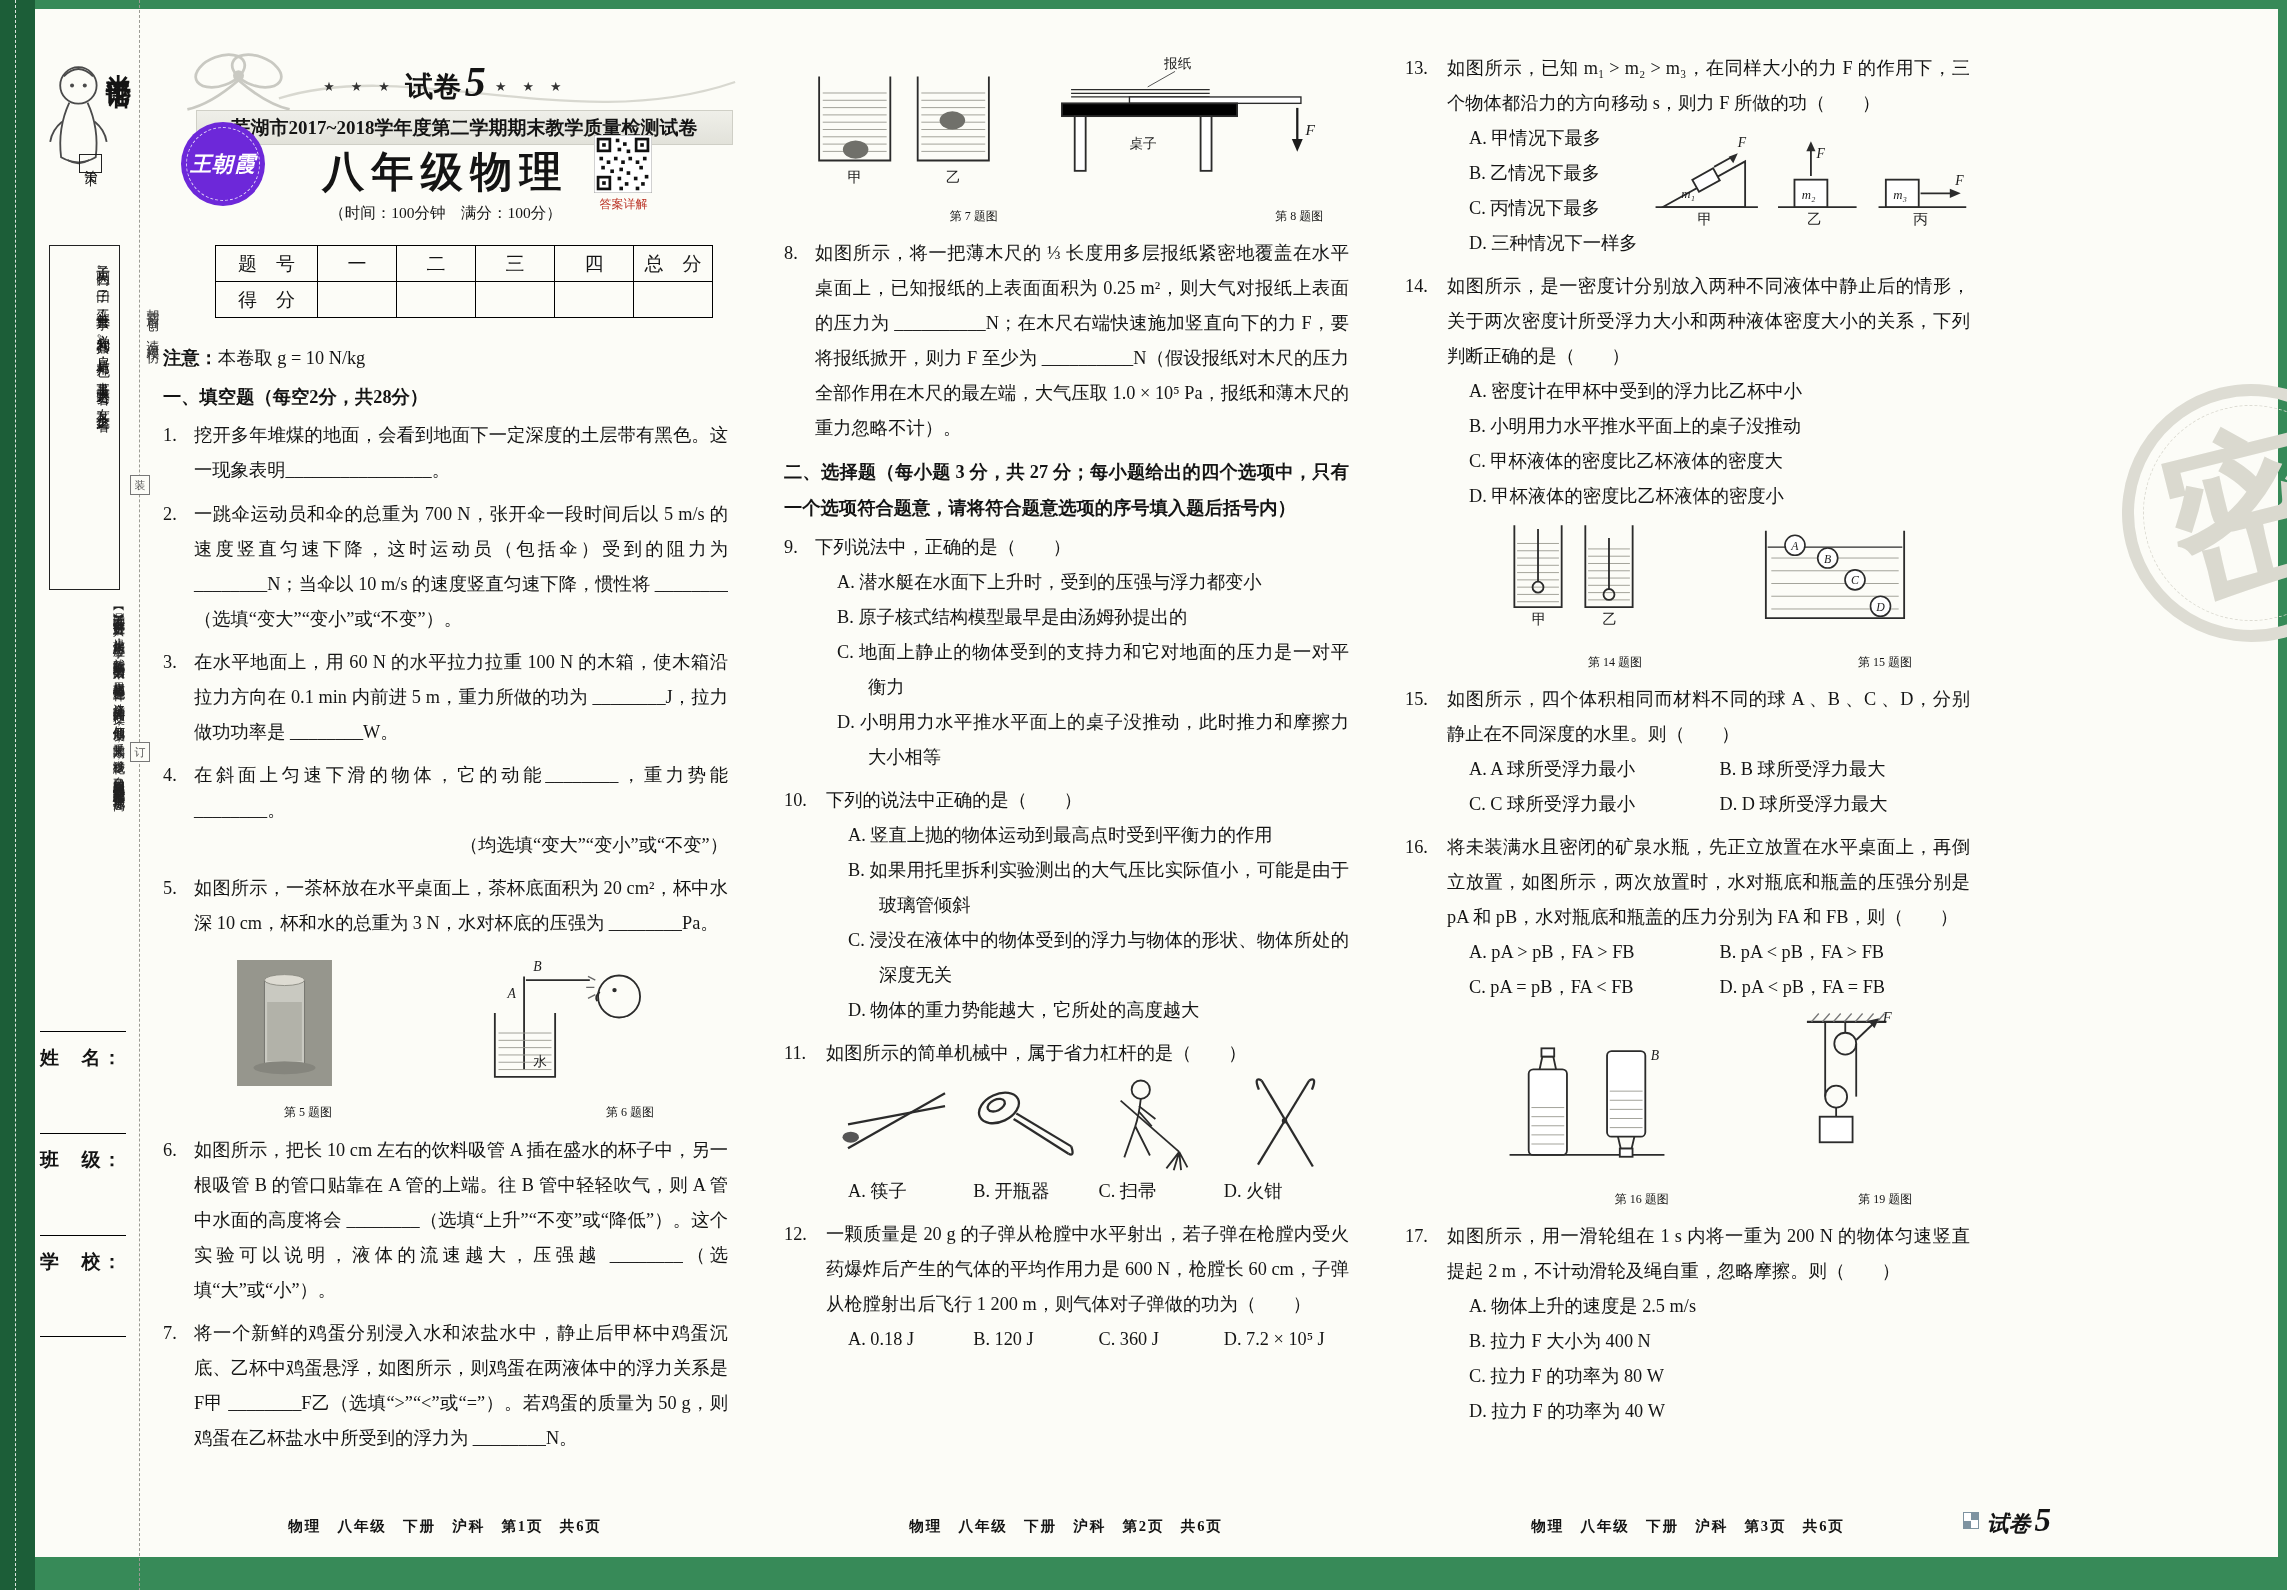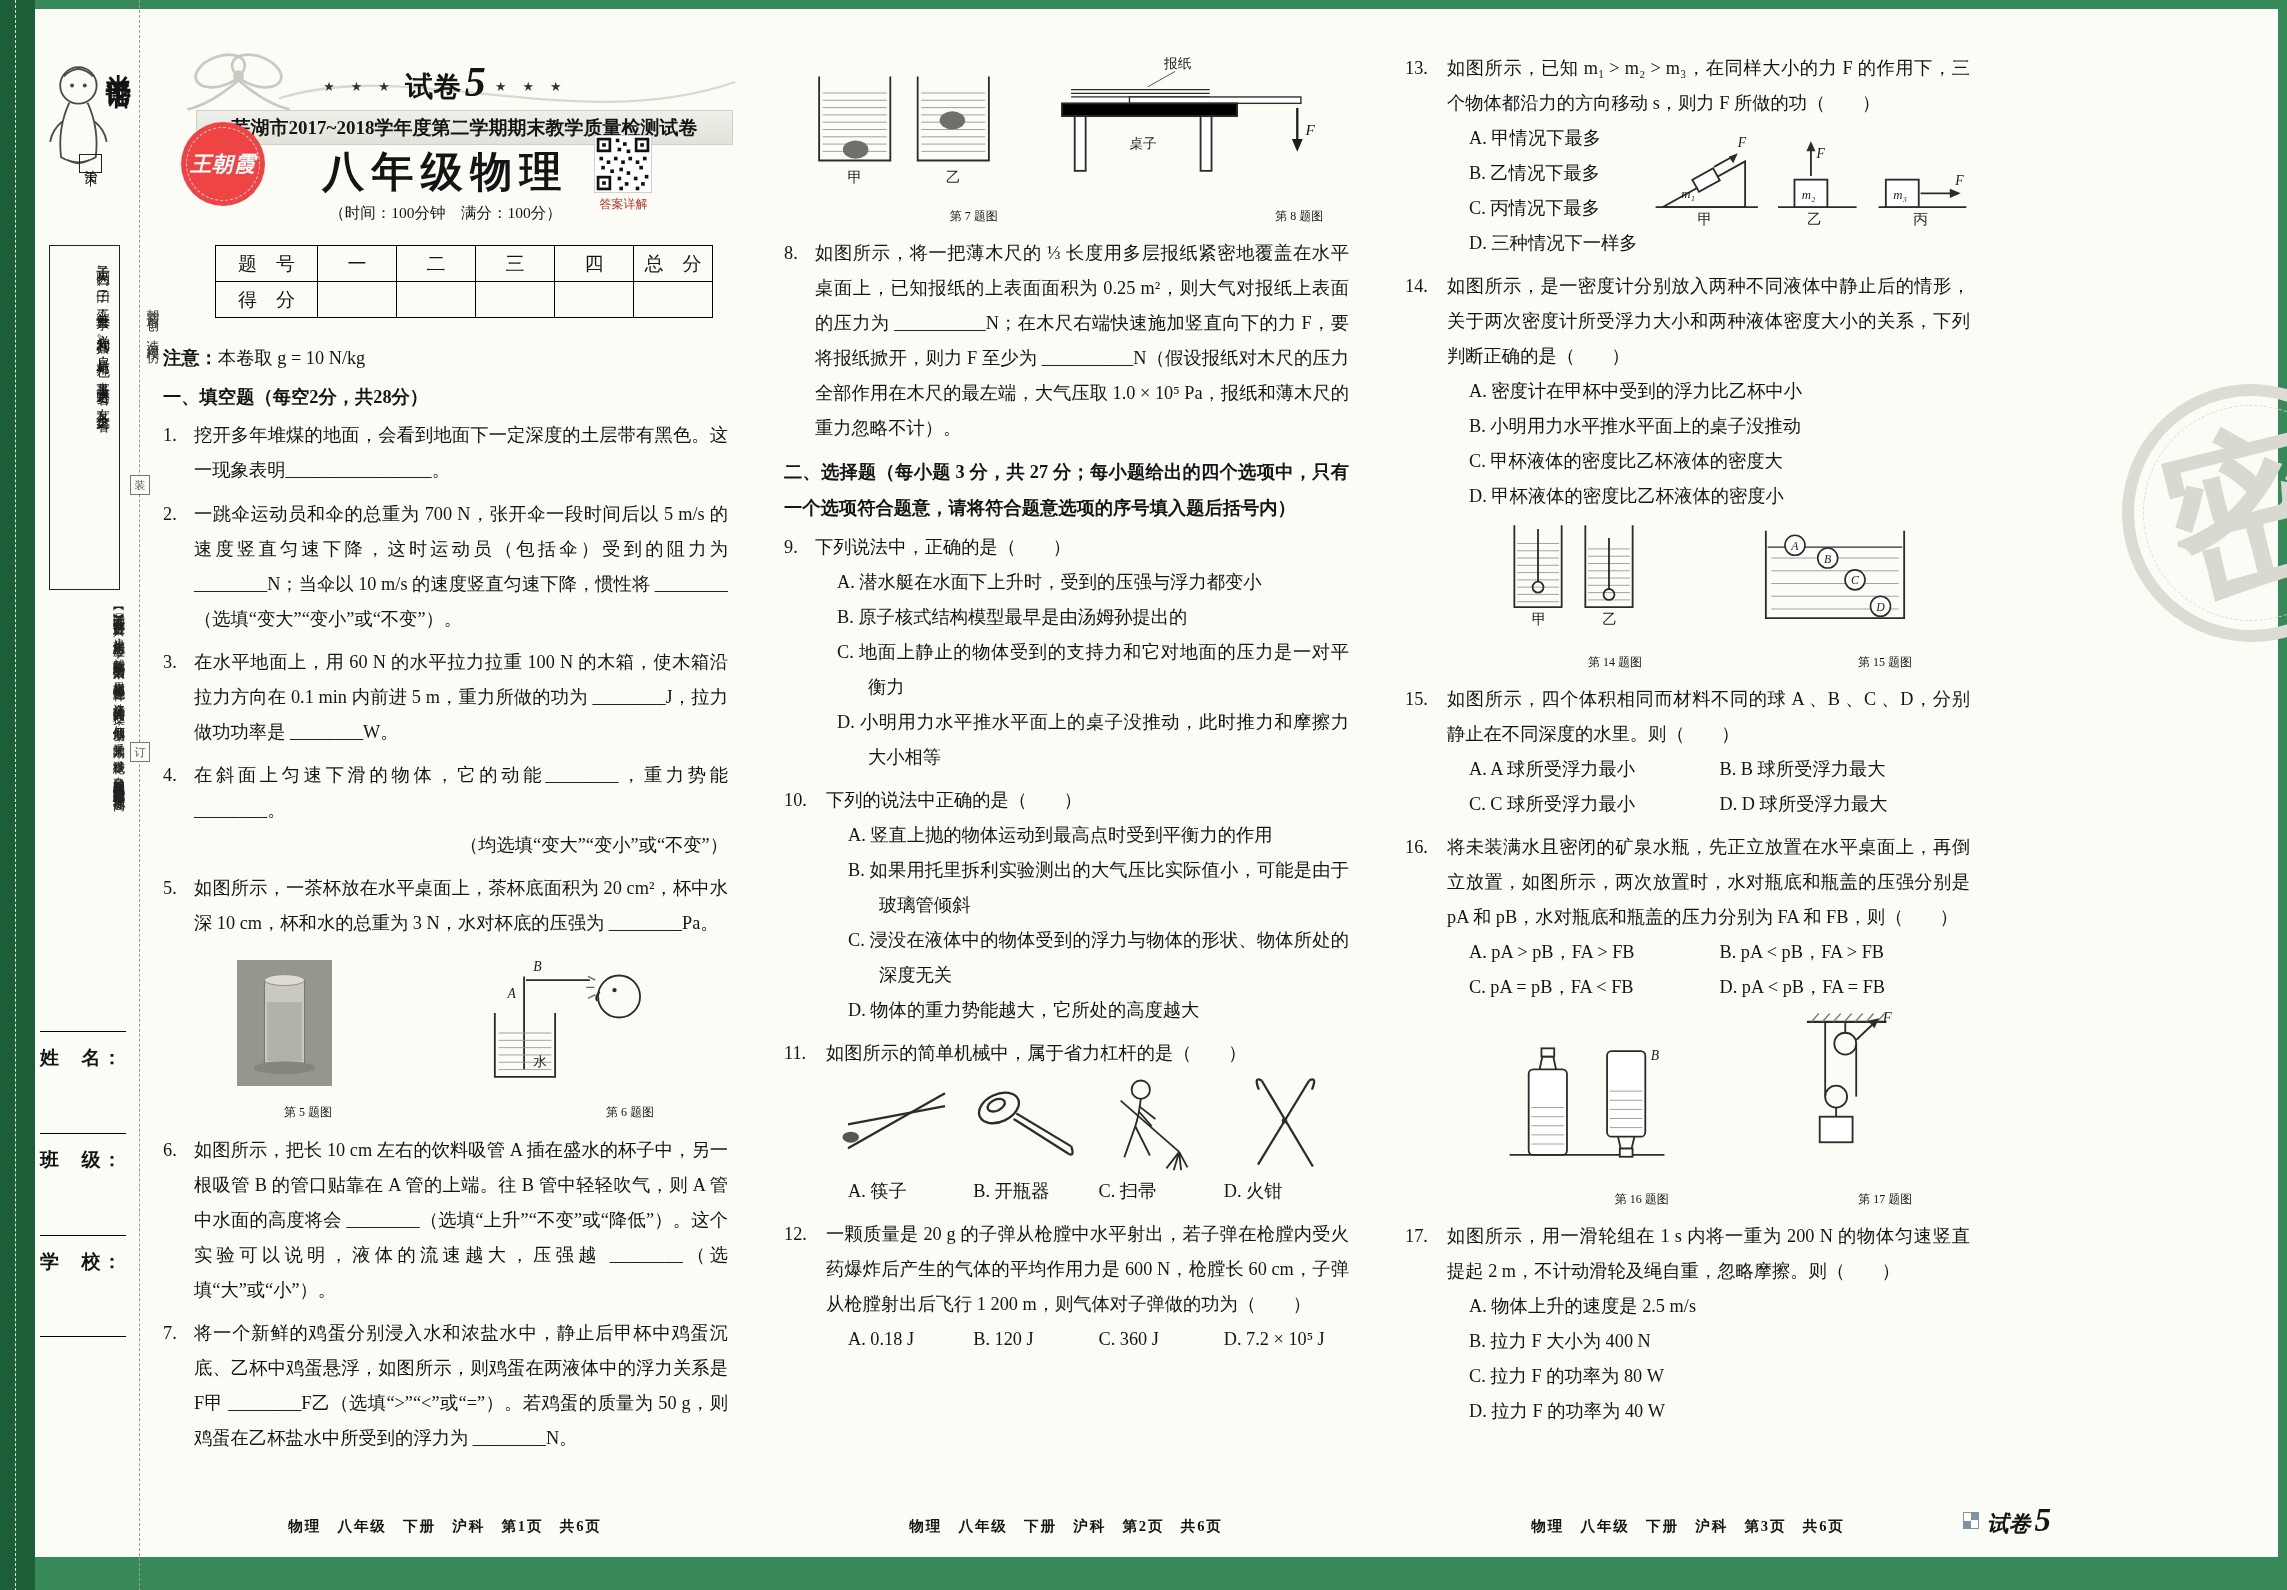--- a/index.html
+++ b/index.html
@@ -23,21 +23,21 @@
   .edition { position:absolute; left:144px; top:298px; font-size:12.8px; color:#333; letter-spacing:3.7px; }
 
   
   .ribbon { position:absolute; left:170px; top:40px; }
   .hcurve { position:absolute; left:274px; top:51px; }
   .titlerow { position:absolute; left:163px; top:58px; width:565px; text-align:center; white-space:nowrap; }
   .titlerow .stars { font-size:12.8px; letter-spacing:6.4px; color:#333; vertical-align:5.5px; }
   .titlerow .pw { font-size:28px; font-weight:bold; margin:0 3.7px 0 9.1px; }
   .titlerow .pn { font-size:42px; font-weight:bold; font-style:italic; margin-right:9.1px; }
   .banner { position:absolute; left:196px; top:110px; width:537px; height:35px; background:linear-gradient(#efefe9,#e2e2da); border:0.9px solid #cfcfc6; text-align:center; line-height:33px; font-size:19px; font-weight:bold; }
-  .logo { position:absolute; left:181px; top:122px; width:84px; height:84px; background:#ef4444; border-radius:50%; display:flex; align-items:center; justify-content:center; }
+  .logo { position:absolute; left:181px; top:122px; width:84px; height:84px; background:#6d28d9; border-radius:50%; display:flex; align-items:center; justify-content:center; }
   .logo::after { content:""; position:absolute; inset:4.6px; border:1.4px dashed rgba(255,255,255,.8); border-radius:50%; }
   .logo span { color:#fff; font-size:21px; font-weight:bold; font-style:italic; letter-spacing:0.9px; }
   .subject { position:absolute; left:163px; top:144px; width:565px; text-align:center; font-size:42px; font-weight:bold; letter-spacing:7.3px; }
   .meta { position:absolute; left:163px; top:203px; width:565px; text-align:center; font-size:15.5px; }
   .qr { position:absolute; left:594px; top:135px; }
   .qrcap { position:absolute; left:587px; top:196px; width:73px; text-align:center; font-size:12px; color:#bb3326; }
 
   .score-table { position:absolute; left:215px; top:245px; border-collapse:collapse; }
   .score-table td { border:1.8px solid #000; height:36px; text-align:center; font-size:19px; }
   .score-table td.c0 { width:102px; }
@@ -505,21 +505,21 @@
               <path d="M45 14 V96"></path>
                 <path d="M79 38 V96"></path>
               <circle cx="62" cy="96" r="12" transform="translate(-5 0)"></circle>
               <path d="M57 108 V118"></path>
               <rect x="39" y="118" width="36" height="28" fill="#fff"></rect>
               <path d="M79 34 L100 14"></path>
             </g>
             <polygon points="104,10 92,13 99,21" fill="#2b2b2b"></polygon>
             <text x="108" y="14" font-size="16" font-style="italic">F</text>
           </svg>
-          <div class="figcap">第 17 题图</div>
+          <div class="figcap">第 19 题图</div>
         </div>
       </div>
     </div>
 
     <div class="q d2"><span class="no">17.</span><span>如图所示，用一滑轮组在 1 s 内将一重为 200 N 的物体匀速竖直提起 2 m，不计动滑轮及绳自重，忽略摩擦。则（　　）</span>
       <div class="opts">
         <div class="opt">A. 物体上升的速度是 2.5 m/s</div>
         <div class="opt">B. 拉力 F 大小为 400 N</div>
         <div class="opt">C. 拉力 F 的功率为 80 W</div>
         <div class="opt">D. 拉力 F 的功率为 40 W</div>

